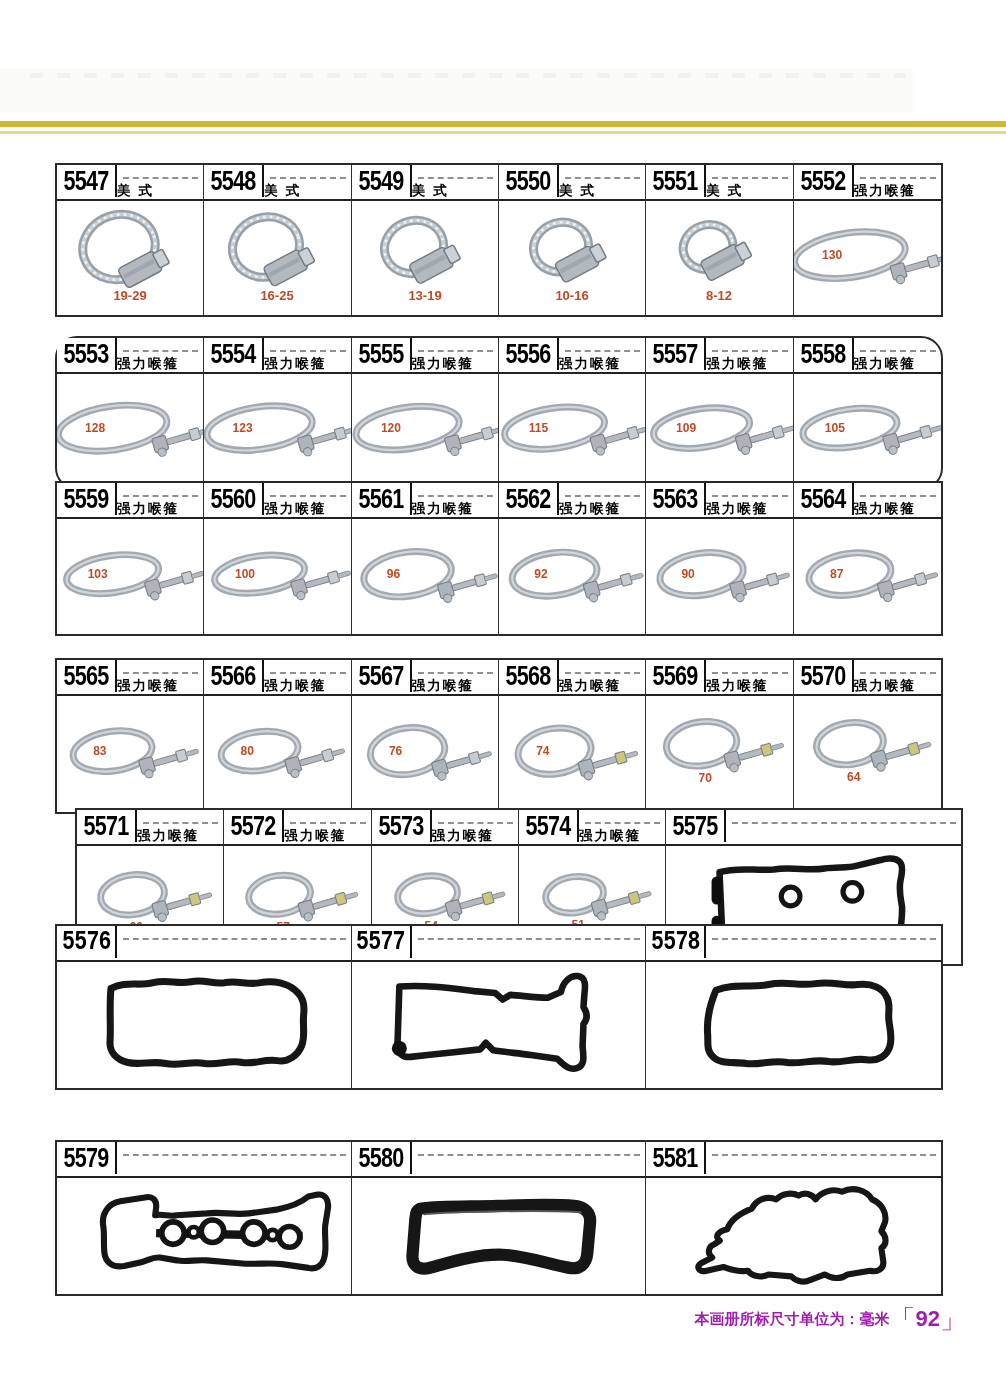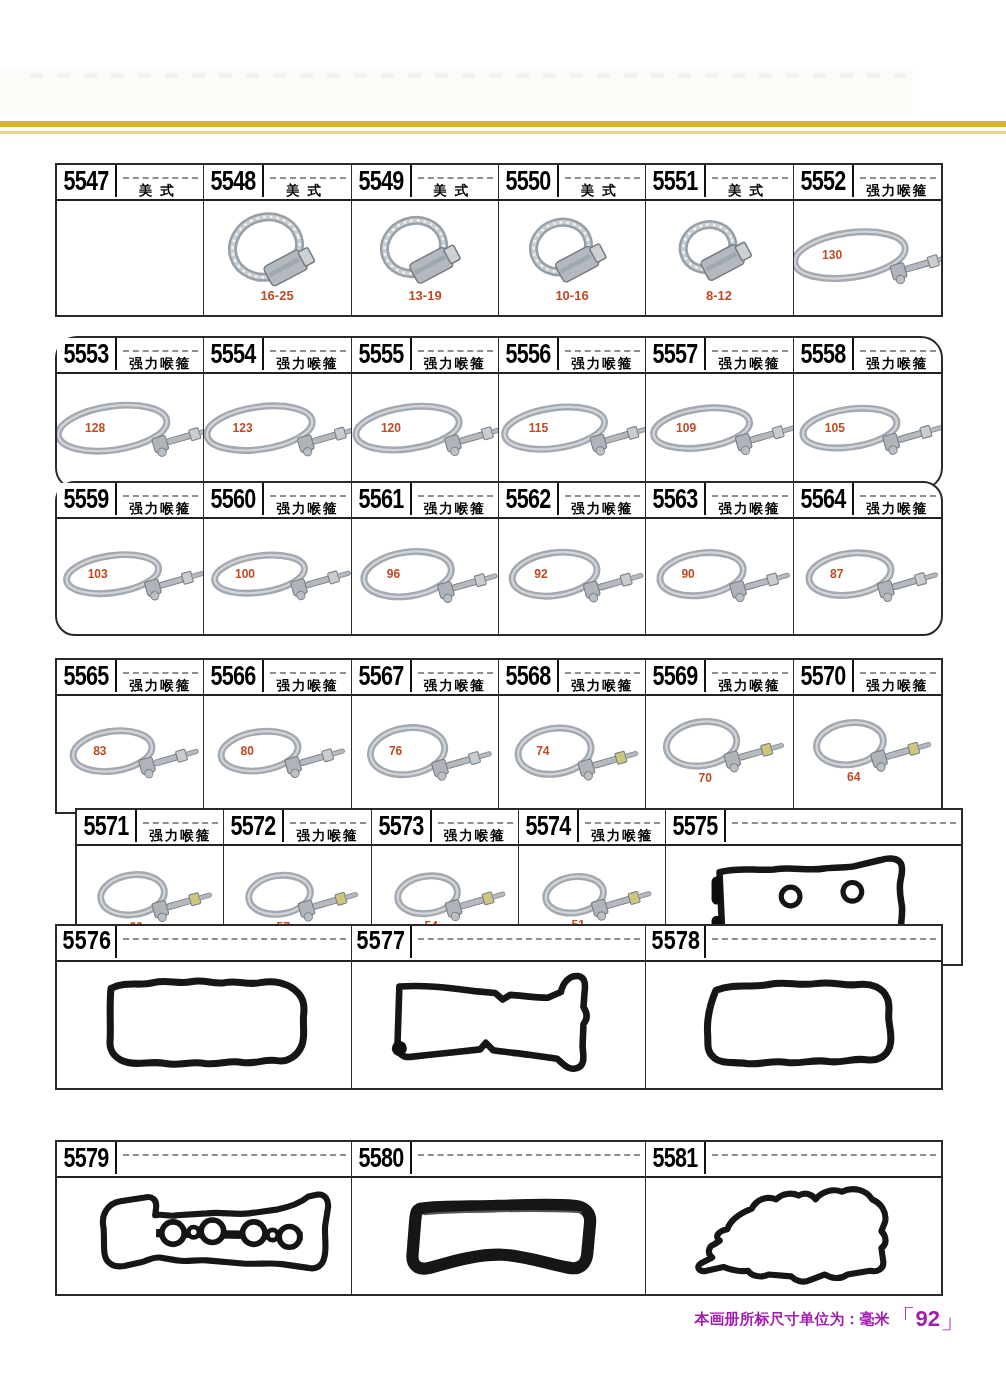--- a/index.html
+++ b/index.html
@@ -21,21 +21,21 @@
   .cell{position:relative;border-right:1px solid #2f2f2f;}
   .cell:last-child{border-right:none;}
   .cell.span2{grid-column:span 2;}
 
   .cell-header{position:absolute;left:0;top:0;right:0;height:34px;border-bottom:2px solid #222;}
   .code-box{position:absolute;left:0;top:0;width:58px;height:32px;border-right:2px solid #111;
             display:flex;align-items:center;justify-content:center;background:#fff;}
   .code-box span{font-size:27px;font-weight:700;letter-spacing:-1px;
                  transform:scaleX(.8);white-space:nowrap;color:#000;}
   .dash-line{position:absolute;left:66px;right:5px;top:12px;border-top:2px dashed #8f8f8f;}
-  .type-label{position:absolute;left:60px;right:0;bottom:0;text-align:center;
+  .type-label{position:absolute;left:60px;right:0;bottom:0;text-align:left;
               font-size:13.5px;font-weight:700;color:#000;line-height:17px;}
 
   .cell-body{position:absolute;left:0;top:34px;right:0;bottom:0;
              display:flex;align-items:center;justify-content:center;overflow:hidden;}
   .cell-body svg{display:block;}
 
   .footer{position:absolute;left:0;top:1302px;width:966px;text-align:right;color:#a21caf;
           font-weight:700;font-size:15px;white-space:nowrap;}
   .footer .bracket{font-size:26px;font-weight:400;vertical-align:-4px;}
   .footer .pagenum{font-size:22px;font-weight:700;vertical-align:-2px;letter-spacing:0;}
@@ -52,20 +52,35 @@
   <div class="catalog">
       <div class="row-block" style="top: 163px; height: 150px;">
         <div class="cell">
           <div class="cell-header">
          <div class="code-box">
            <span>5547</span>
          </div>
          <div class="dash-line"></div>
          <div class="type-label" style="letter-spacing:8px">美式</div>
        </div>
+       <div class="cell-body">
+            <svg width="146" height="96" viewBox="0 0 146 96">
+    <g transform="rotate(-18 62 38)">
+      <ellipse cx="62" cy="38" rx="36.575" ry="32.186" fill="none" stroke="#98a0a7" stroke-width="9"></ellipse>
+      <ellipse cx="62" cy="38" rx="36.575" ry="32.186" fill="none" stroke="#c9ced3" stroke-width="4"></ellipse>
+      <ellipse cx="62" cy="38" rx="36.575" ry="32.186" fill="none" stroke="#f0f2f3" stroke-width="2.6" stroke-dasharray="2.6 4.2"></ellipse>
+    </g>
+    <g transform="translate(83.2135 60.530199999999994) rotate(-28)">
+      <rect x="-20" y="-11" width="40" height="22" rx="4" fill="#b3b9bf" stroke="#747b82" stroke-width="1.5"></rect>
+      <rect x="-18" y="-3.5" width="34" height="4.5" fill="#9aa1a8" opacity="0.75"></rect>
+      <rect x="18" y="-8" width="11" height="16" rx="2" fill="#ccd1d5" stroke="#747b82" stroke-width="1.5"></rect>
+    </g>
+    <text x="73" y="91" text-anchor="middle" font-size="13" font-weight="bold" fill="#bf4a24">19-29</text>
+  </svg>
+          </div>
         </div>
         <div class="cell">
           <div class="cell-header">
          <div class="code-box">
            <span>5548</span>
          </div>
          <div class="dash-line"></div>
          <div class="type-label" style="letter-spacing:8px">美式</div>
        </div>
        <div class="cell-body">
@@ -327,21 +342,21 @@
       <circle cx="-1" cy="9" r="4.5" fill="#b9bfc4" stroke="#767d84" stroke-width="1"></circle>
       <rect x="7" y="-3.2" width="27" height="6.4" rx="2.5" fill="#b4bac0" stroke="#7a8187" stroke-width="1"></rect>
       <rect x="33" y="-6" width="10.5" height="12" rx="1.5" fill="#c8cdd2" stroke="#7a8187" stroke-width="1.2"></rect>
       <rect x="43" y="-2.3" width="14" height="4.6" rx="2" fill="#b4bac0" stroke="#7a8187" stroke-width="0.8"></rect>
     </g>
     <text x="43.744" y="52" text-anchor="middle" font-size="13" font-weight="bold" fill="#bf4a24">105</text>
   </svg>
           </div>
         </div>
       </div>
-      <div class="row-block" style="top: 481px; height: 151px; border-radius: 20px;">
+      <div class="row-block" style="top: 481px; height: 151px;">
         <div class="cell">
           <div class="cell-header">
          <div class="code-box">
            <span>5559</span>
          </div>
          <div class="dash-line"></div>
          <div class="type-label" style="letter-spacing:2px">强力喉箍</div>
        </div>
        <div class="cell-body">
             <svg width="158" height="100" viewBox="0 0 158 100">

